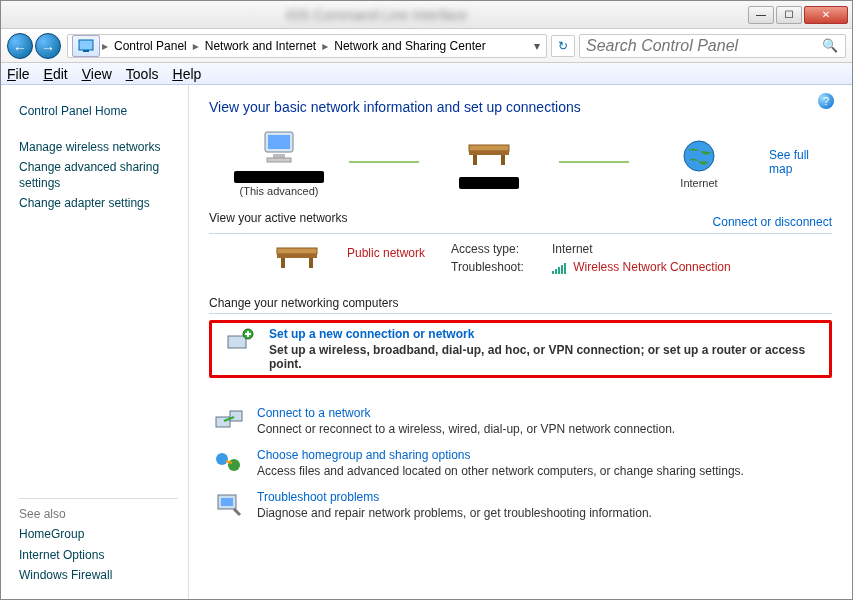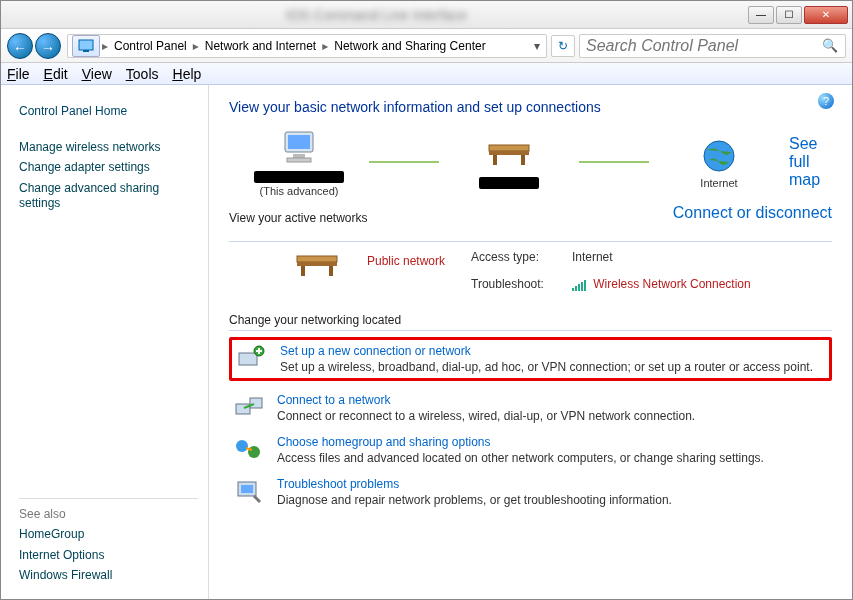--- a/index.html
+++ b/index.html
@@ -22,48 +22,48 @@
 .bc-dd { color:#555; padding:0 2px; }
 .refresh { width: 24px; height: 22px; border: 1px solid #ccc; border-radius: 2px; background:#fff; display:flex;align-items:center;justify-content:center; cursor:pointer; color:#06a; font-size:12px;}
 .search-box { flex: 1; height: 24px; border: 1px solid #ccc; border-radius: 2px; display: flex; align-items: center; padding: 0 6px; background:#fff; }
 .search-box input { border: none; outline: none; font-size: 16px; flex:1; font-style: italic; color:#a16207; }
 .search-box .mag { color:#06a; font-size:13px; }
 .menubar { height: 22px; background: linear-gradient(#f6f9ff,#e8efff); border-bottom: 1px solid #c0cbe6; display: flex; align-items: center; padding: 0 6px; font-size: 14px; gap: 14px; }
 .menubar span { text-decoration: underline; text-decoration-color: transparent; cursor: default; }
 .menubar span::first-letter { text-decoration: underline; }
 .menubar-item { cursor: default; }
 .body { flex: 1; display: flex; background: #fff; overflow: hidden; }
-.sidebar { width: 208px; border-right: 1px solid #ddd; padding: 14px 10px 10px 18px; display:flex; flex-direction:column; justify-content:space-between; }
+.sidebar { width: 188px; border-right: 1px solid #ddd; padding: 14px 10px 10px 18px; display:flex; flex-direction:column; justify-content:space-between; }
 .sidebar-top a, .sidebar-bottom a { display:block; font-size: 12px; color: #045; margin: 5px 0; cursor: pointer; line-height:1.3; }
 .sidebar-top .home { color: #046; }
 .sidebar-bottom .see-also { color:#777; font-size:12px; margin-bottom:6px; border-top: 1px solid #ddd; padding-top:8px;}
 .help-btn { position:absolute; right:18px; margin-top:-6px; width:16px; height:16px; border-radius:50%; background: radial-gradient(circle at 30% 30%,#9df,#06c); color:#fff; font-size:11px; display:flex; align-items:center; justify-content:center; cursor:pointer; }
 .main { flex:1; padding: 14px 20px 10px 20px; font-size:12px; color:#333; overflow:auto; position:relative; }
 .main h1 { color: #003399; font-size: 14px; font-weight: normal; margin-bottom: 12px; }
 .link { color: #b91c1c; cursor: pointer; }
 .map-row { display:flex; align-items:center; justify-content:space-between; padding-right:2px;}
 .map-diagram { display:flex; align-items:center; gap: 0; }
 .map-node { text-align:center; width:140px; font-size:11px; }
 .map-node .icn { height:42px; display:flex; align-items:center; justify-content:center; }
 .map-node .lbl-redact { height:12px; background:#000; width:90px; margin:2px auto; border-radius:2px; }
 .map-line { width:70px; border-top: 2px solid #9ac96f; height:0; }
 .section-title { color:#222; font-size:12px; margin-top:14px; margin-bottom:4px; }
-.divider-row { display:flex; align-items:center; justify-content:space-between; border-bottom:1px solid #cbd6ef; padding-bottom:12px; margin-bottom:8px; }
+.divider-row { display:flex; align-items:flex-end; justify-content:space-between; border-bottom:1px solid #cbd6ef; padding-bottom:4px; margin-bottom:8px; }
 .active-net { display:flex; gap:24px; align-items:flex-start; margin-bottom:10px; }
 .bench { width:50px; }
 .net-info { display:flex; gap:28px; font-size:12px; flex:1; }
-.net-info .col { display:flex; flex-direction:column; gap:13px; }
+.net-info .col { display:flex; flex-direction:column; gap:4px; }
 .net-info .k { color:#333; }
 .change-hdr { border-bottom:1px solid #cbd6ef; padding-bottom:3px; margin-top:8px; margin-bottom:6px; }
 .task { display:flex; gap:12px; padding:6px 4px; align-items:flex-start; }
-.task.outlined { border: 3px solid #e80000; border-radius:2px; padding:4px 4px; margin-bottom:6px; }
+.task.outlined { border: 3px solid #e80000; border-radius:2px; padding:4px 13px; margin-bottom:22px;font-weight:bold; }
 .task .ticon { width:32px; height:28px; flex:0 0 32px; display:flex; align-items:center; justify-content:center; }
 .task .tbody .tlink { color:#0066cc; cursor:pointer; }
 .task .tbody .tdesc { color:#333; margin-top:2px; }
-.right-link { color:#0066cc; cursor:pointer; font-size:16px; }
+.right-link { color:#0066cc; cursor:pointer; font-size:12px; }
 u { text-decoration: underline; }
 .sig-bars { display:inline-flex; align-items:flex-end; gap:1px; height:12px; vertical-align:middle; margin-right:4px;}
 .sig-bars span { width:2px; background:#2a8; }
 .sig-bars span:nth-child(1){height:3px;} .sig-bars span:nth-child(2){height:5px;} .sig-bars span:nth-child(3){height:7px;} .sig-bars span:nth-child(4){height:9px;} .sig-bars span:nth-child(5){height:11px;}
 </style>
 </head>
 <body>
 
 <div class="window">
 
@@ -112,22 +112,22 @@
     <span class="menubar-item"><u>H</u>elp</span>
   </div>
 
   <div class="body">
 
     <div class="sidebar">
       <div class="sidebar-top">
         <a class="home">Control Panel Home</a>
         <div style="height:10px"></div>
         <a>Manage wireless networks</a>
+        <a>Change advanced sharing settings</a>
         <a>Change adapter settings</a>
-        <a>Change advanced sharing settings</a>
       </div>
       <div class="sidebar-bottom">
         <div class="see-also">See also</div>
         <a>HomeGroup</a>
         <a>Internet Options</a>
         <a>Windows Firewall</a>
       </div>
     </div>
 
     <div class="main">
@@ -209,21 +209,21 @@
                   <span></span>
                   <span></span>
                 </span>
               <a class="link">Wireless Network Connection</a>
               <div class="lbl-redact" style="width:60px;height:10px;margin-top:2px;margin-left:18px"></div>
             </span>
           </div>
         </div>
       </div>
 
-      <div class="change-hdr section-title">Change your networking located</div>
+      <div class="change-hdr section-title">Change your networking computers</div>
 
       <div class="task outlined">
         <div class="ticon">
           <svg width="30" height="26">
               <rect x="2" y="8" width="18" height="12" fill="#cde" stroke="#678"></rect>
               <circle cx="22" cy="6" r="5" fill="#3a3" stroke="#262"></circle>
               <path d="M22 3 L22 9 M19 6 L25 6" stroke="#fff" stroke-width="2"></path>
             </svg>
         </div>
         <div class="tbody">

